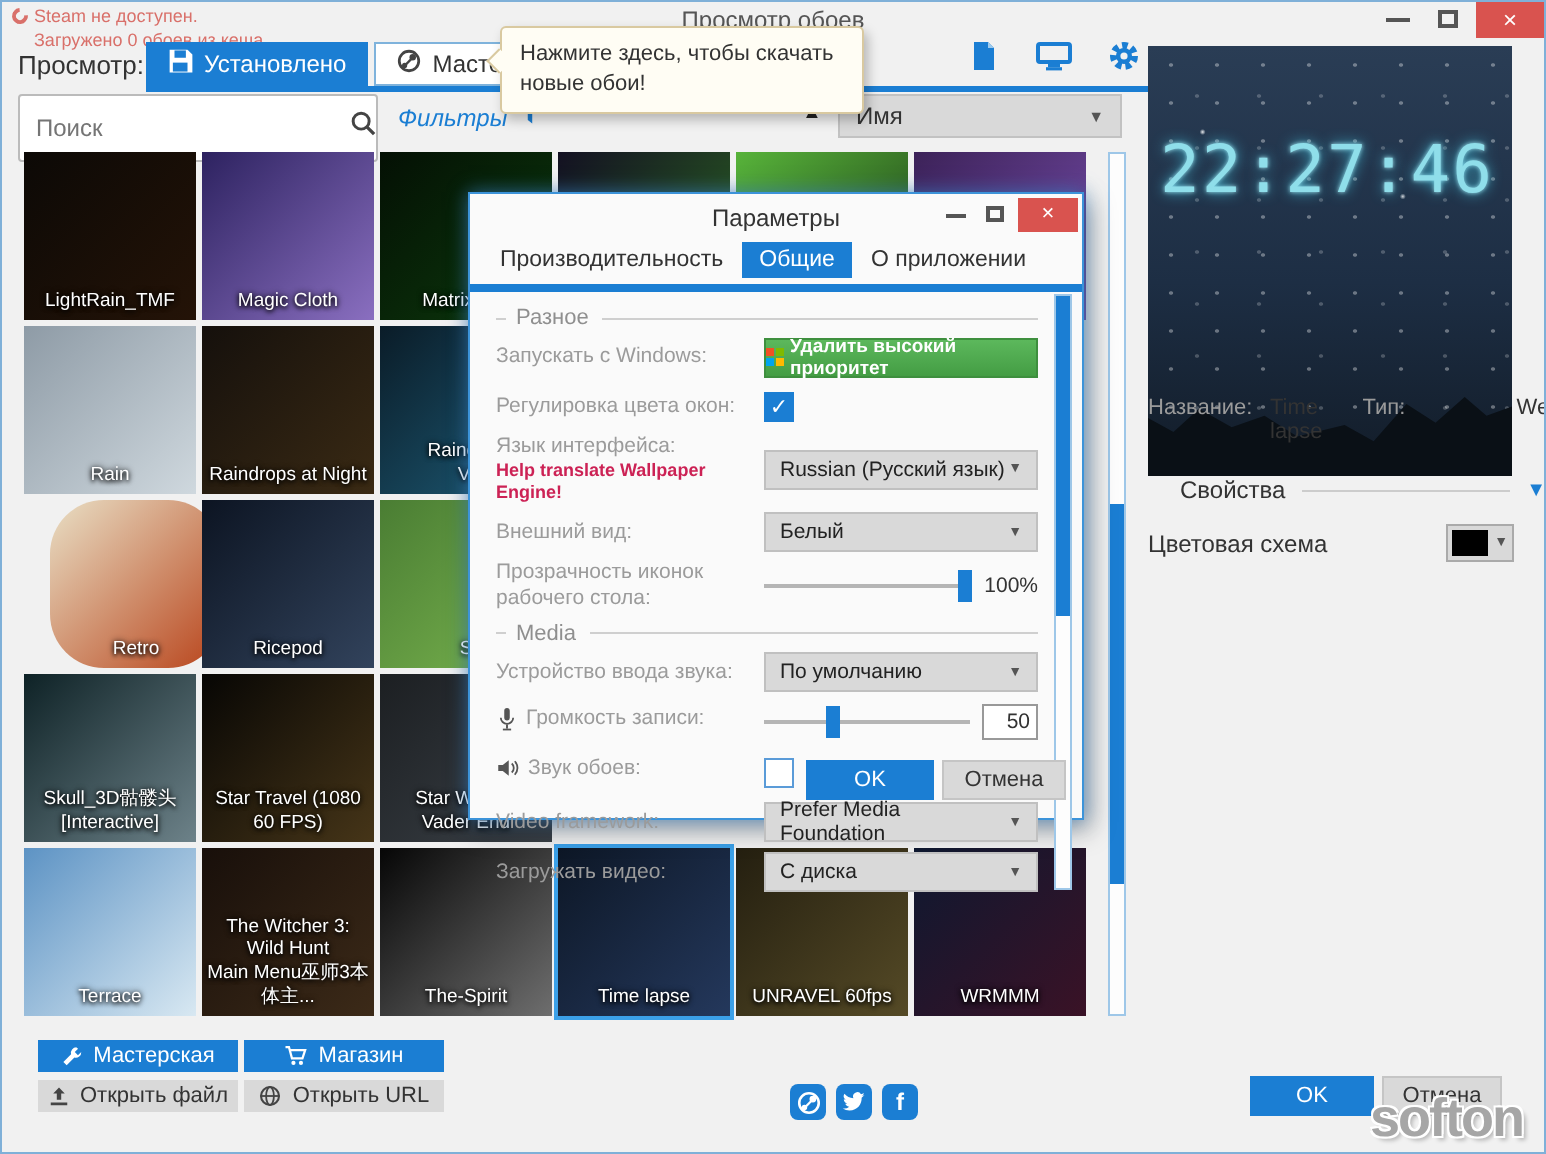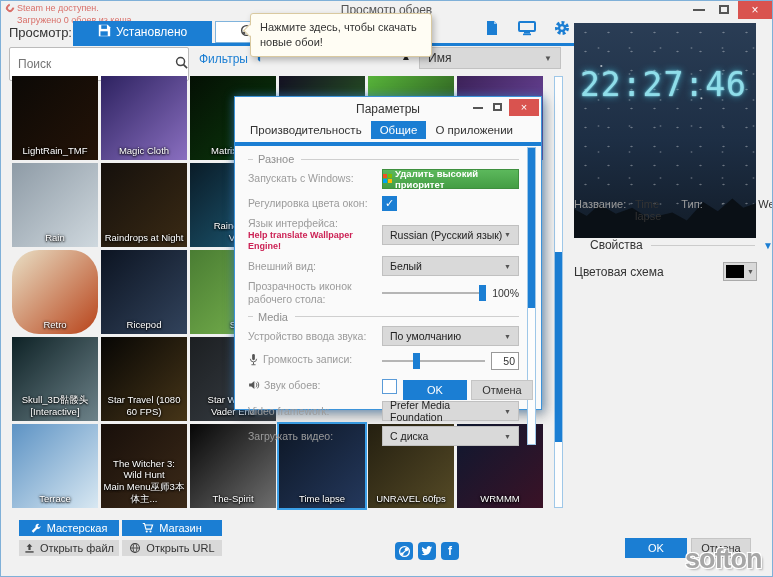--- a/index.html
+++ b/index.html
@@ -10,32 +10,32 @@
   .win-title{top:2px;left:0;width:100%;text-align:center;font-size:12px;color:#555;}
   .wc-min{top:8px;left:692px;width:12px;border-top:2px solid #555;}
   .wc-max{top:4px;left:718px;width:10px;height:9px;border:2px solid #555;background:#f1f1f1;}
   .wc-close{top:0;left:737px;width:34px;height:18px;background:#d9534f;color:#fff;text-align:center;font-size:12px;line-height:18px;}
   .status{left:5px;top:1px;font-size:9px;color:#d9706a;line-height:12px;}
   .status .sline{display:flex;align-items:center;gap:3px;}
   .steam-dot{width:8px;height:8px;border-radius:50%;border:2px solid #d9706a;border-top-color:transparent;transform:rotate(40deg);}
   
   .browse-label{left:8px;top:24px;font-size:13px;color:#333;}
   #main-tabs{left:72px;top:20px;display:flex;gap:3px;}
-  .mtab{height:22px;padding:0 24px;display:flex;align-items:center;gap:5px;font-size:12px;border:1px solid #7fb3dc;background:#fff;color:#333;cursor:pointer;}
+  .mtab{height:22px;padding:0 10px;display:flex;align-items:center;gap:5px;font-size:12px;border:1px solid #7fb3dc;background:#fff;color:#333;cursor:pointer;}
   .mtab.active{background:#1b7ed3;color:#fff;border-color:#1b7ed3;}
   .tab-underline{left:72px;top:42px;width:590px;height:3px;background:#1b7ed3;}
   .tb-icons{left:483px;top:19px;display:flex;gap:18px;align-items:center;}
   .tb-icons svg{display:block;}
   
   .tooltip{left:249px;top:12px;width:182px;background:#fffdf4;border:1px solid #d9c9a0;border-radius:3px;box-shadow:2px 3px 6px rgba(0,0,0,.25);padding:6px 9px;font-size:11px;color:#333;line-height:1.35;z-index:60;}
   .tooltip .arrow{position:absolute;left:-6px;top:12px;width:9px;height:9px;background:#fffdf4;border-left:1px solid #d9c9a0;border-bottom:1px solid #d9c9a0;transform:rotate(45deg);}
   
   .search-box{left:8px;top:46px;width:180px;height:22px;background:#fff;border:1px solid #bbb;border-radius:2px;display:flex;align-items:center;padding:16px 6px;}
   .search-box input{flex:1;border:none;outline:none;font-size:12px;color:#333;background:transparent;}
-  .filters{left:198px;top:50px;display:flex;align-items:center;gap:5px;font-size:12px;color:#1b7ed3;cursor:pointer;}
+  .filters{left:198px;top:50px;display:flex;align-items:center;gap:5px;font-size:12px;color:#1b7ed3;cursor:pointer;font-style:italic;}
   .sort-btn{left:396px;top:48px;font-size:10px;color:#222;cursor:pointer;padding:2px 4px;}
   .sort-select{left:418px;top:46px;width:142px;height:22px;background:#d9d9d9;border:1px solid #c2c2c2;display:flex;align-items:center;font-size:12px;color:#333;padding:0 8px;cursor:pointer;}
   .sort-select .caret{margin-left:auto;font-size:8px;color:#555;}
   
   #grid{left:11px;top:75px;width:540px;height:432px;}
   .cell{position:absolute;width:86px;height:84px;overflow:hidden;cursor:pointer;}
   .cell.sel{outline:2px solid #3ba0e8;outline-offset:0;}
   .cell .lab{position:absolute;left:2px;right:2px;bottom:3px;text-align:center;font-size:9.5px;color:#fff;line-height:1.25;text-shadow:0 1px 2px #000,0 0 3px #000;white-space:pre-line;}
   .vscroll{width:9px;background:#fdfdfd;border:1px solid #9ec7e8;}
   .vscroll .thumb{position:absolute;left:0;width:100%;background:#1b7ed3;}
@@ -207,21 +207,21 @@
       <div class="cell" style="left: 0px; top: 87px; background: linear-gradient(135deg, rgb(142, 155, 166), rgb(207, 216, 222));">
         <div class="lab">Rain</div>
       </div>
       <div class="cell" style="left: 89px; top: 87px; background: linear-gradient(135deg, rgb(21, 16, 12), rgb(58, 42, 20));">
         <div class="lab">Raindrops at Night</div>
       </div>
       <div class="cell" style="left: 178px; top: 87px; background: linear-gradient(135deg, rgb(10, 28, 40), rgb(30, 93, 120));">
         <div class="lab">Raindrop
 Vi</div>
       </div>
-      <div class="cell" style="left: 0px; top: 174px; background: linear-gradient(135deg, rgb(233, 224, 198), rgb(184, 67, 26)); border-radius: 27px;">
+      <div class="cell" style="left: 13px; top: 174px; background: linear-gradient(135deg, rgb(233, 224, 198), rgb(184, 67, 26)); border-radius: 27px;">
         <div class="lab">Retro</div>
       </div>
       <div class="cell" style="left: 89px; top: 174px; background: linear-gradient(135deg, rgb(12, 20, 34), rgb(50, 67, 92));">
         <div class="lab">Ricepod</div>
       </div>
       <div class="cell" style="left: 178px; top: 174px; background: linear-gradient(135deg, rgb(74, 125, 51), rgb(122, 181, 79));">
         <div class="lab">S</div>
       </div>
       <div class="cell" style="left: 0px; top: 261px; background: linear-gradient(135deg, rgb(14, 34, 38), rgb(109, 130, 137));">
         <div class="lab">Skull_3D骷髅头

